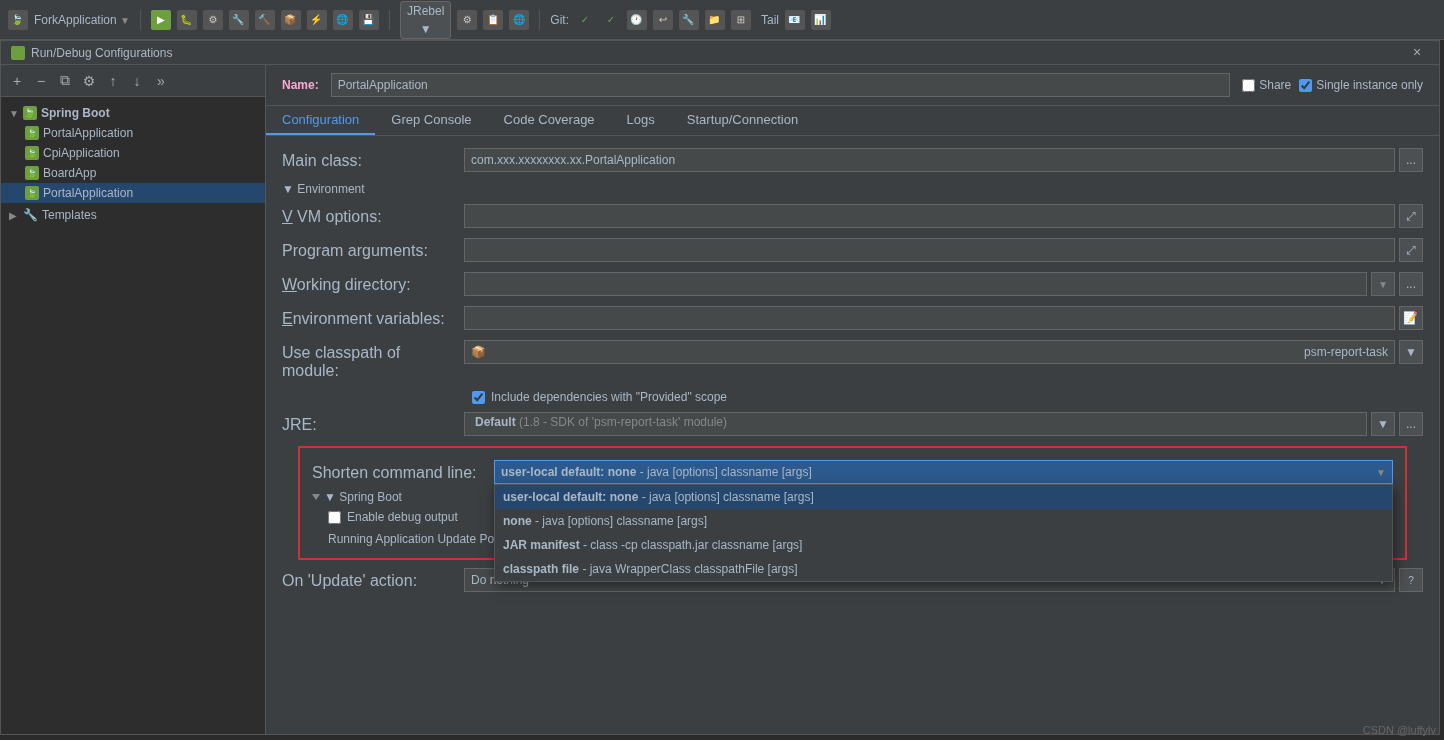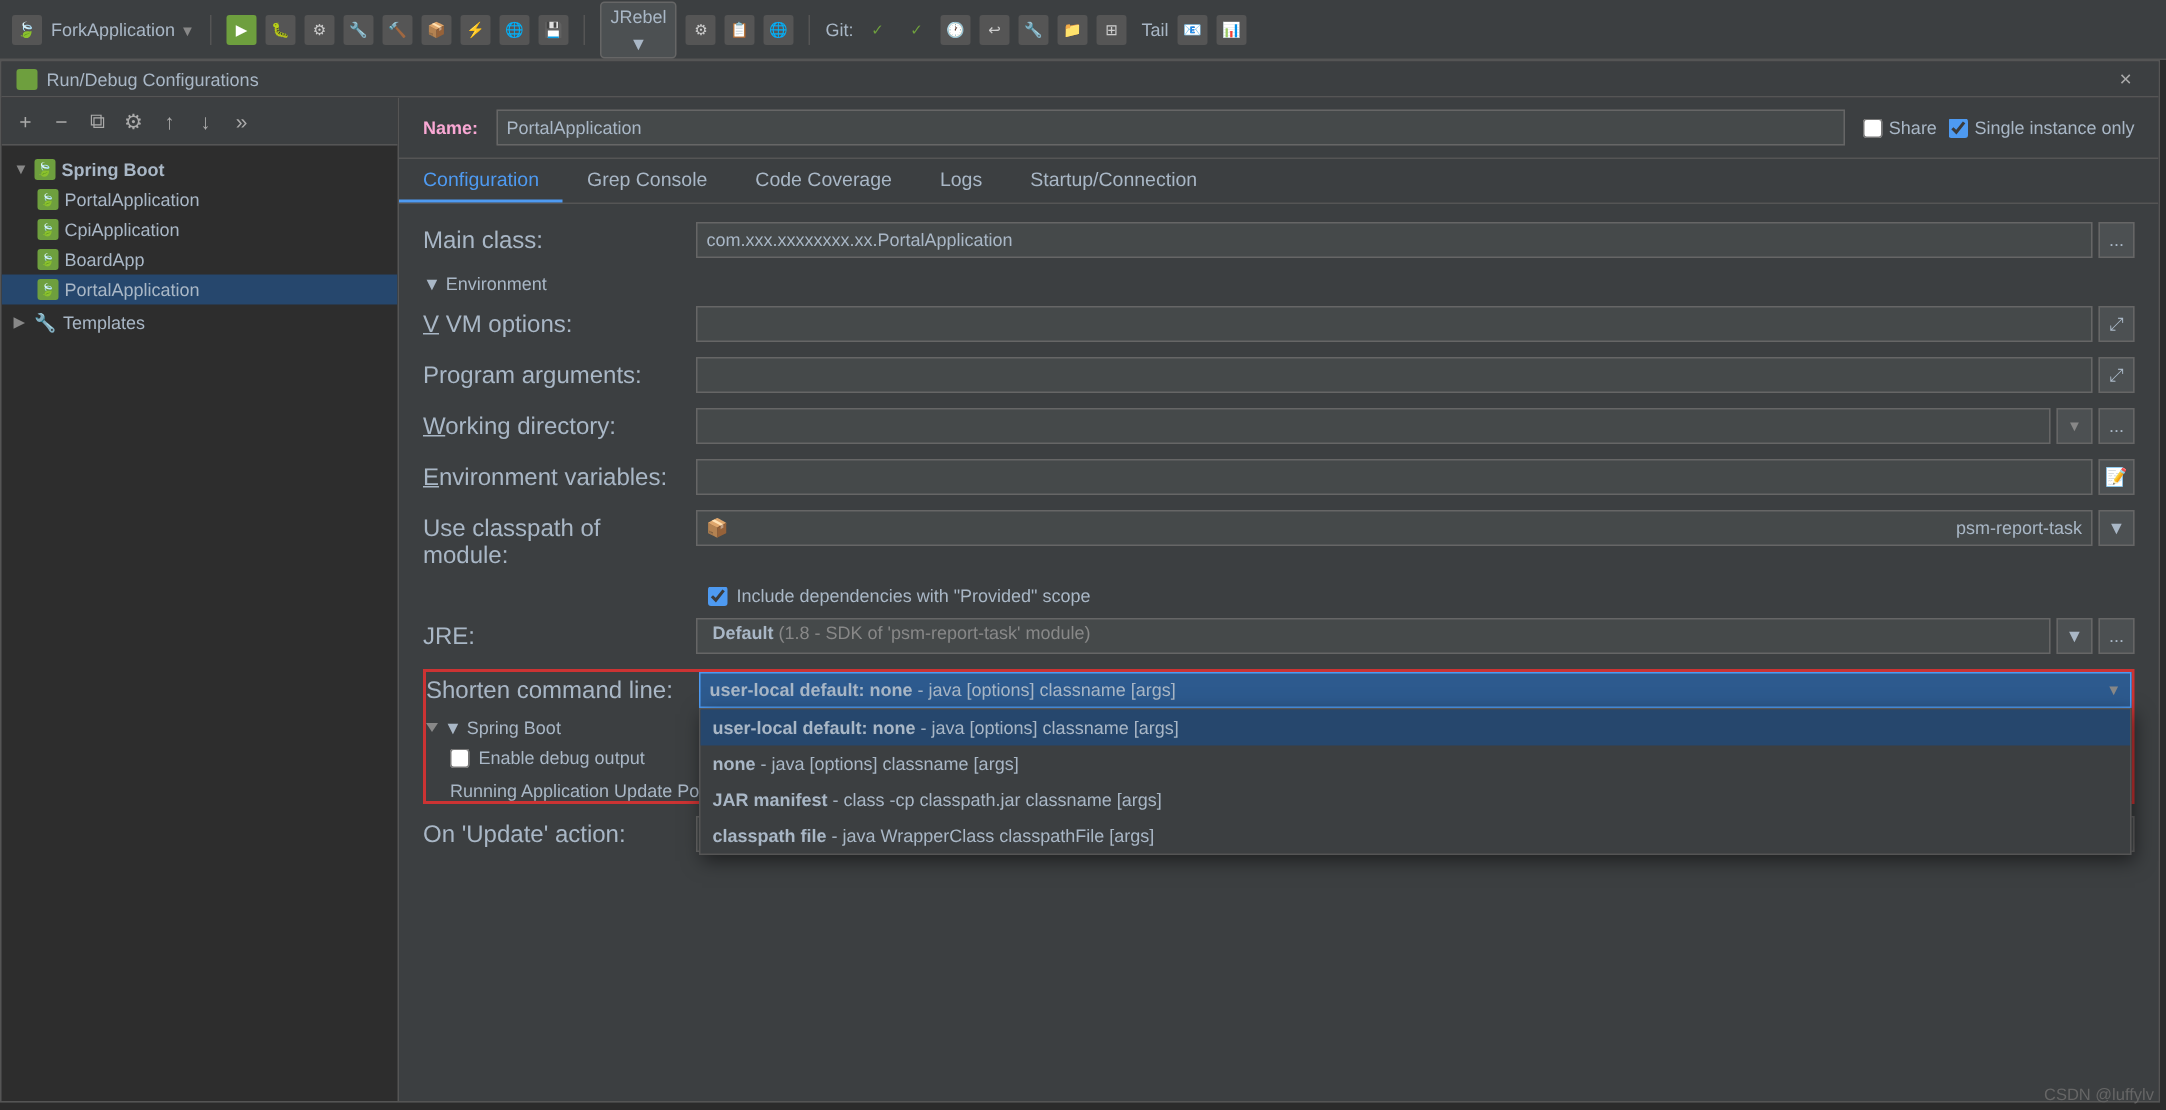--- a/index.html
+++ b/index.html
@@ -332,22 +332,22 @@
       display: flex;
       align-items: center;
       gap: 6px;
       margin-bottom: 8px;
       padding-left: 190px;
     }
 
     
     .highlighted-section {
       border: 2px solid #cc3333;
-      padding: 0;
-      margin: 4px 0;
+      padding: 12px;
+      margin: 4px 16px;
     }
 
     
     .dropdown-popup {
       position: relative;
       flex: 1;
     }
     .dropdown-selected {
       height: 24px;
       background: #2d5a8e;

